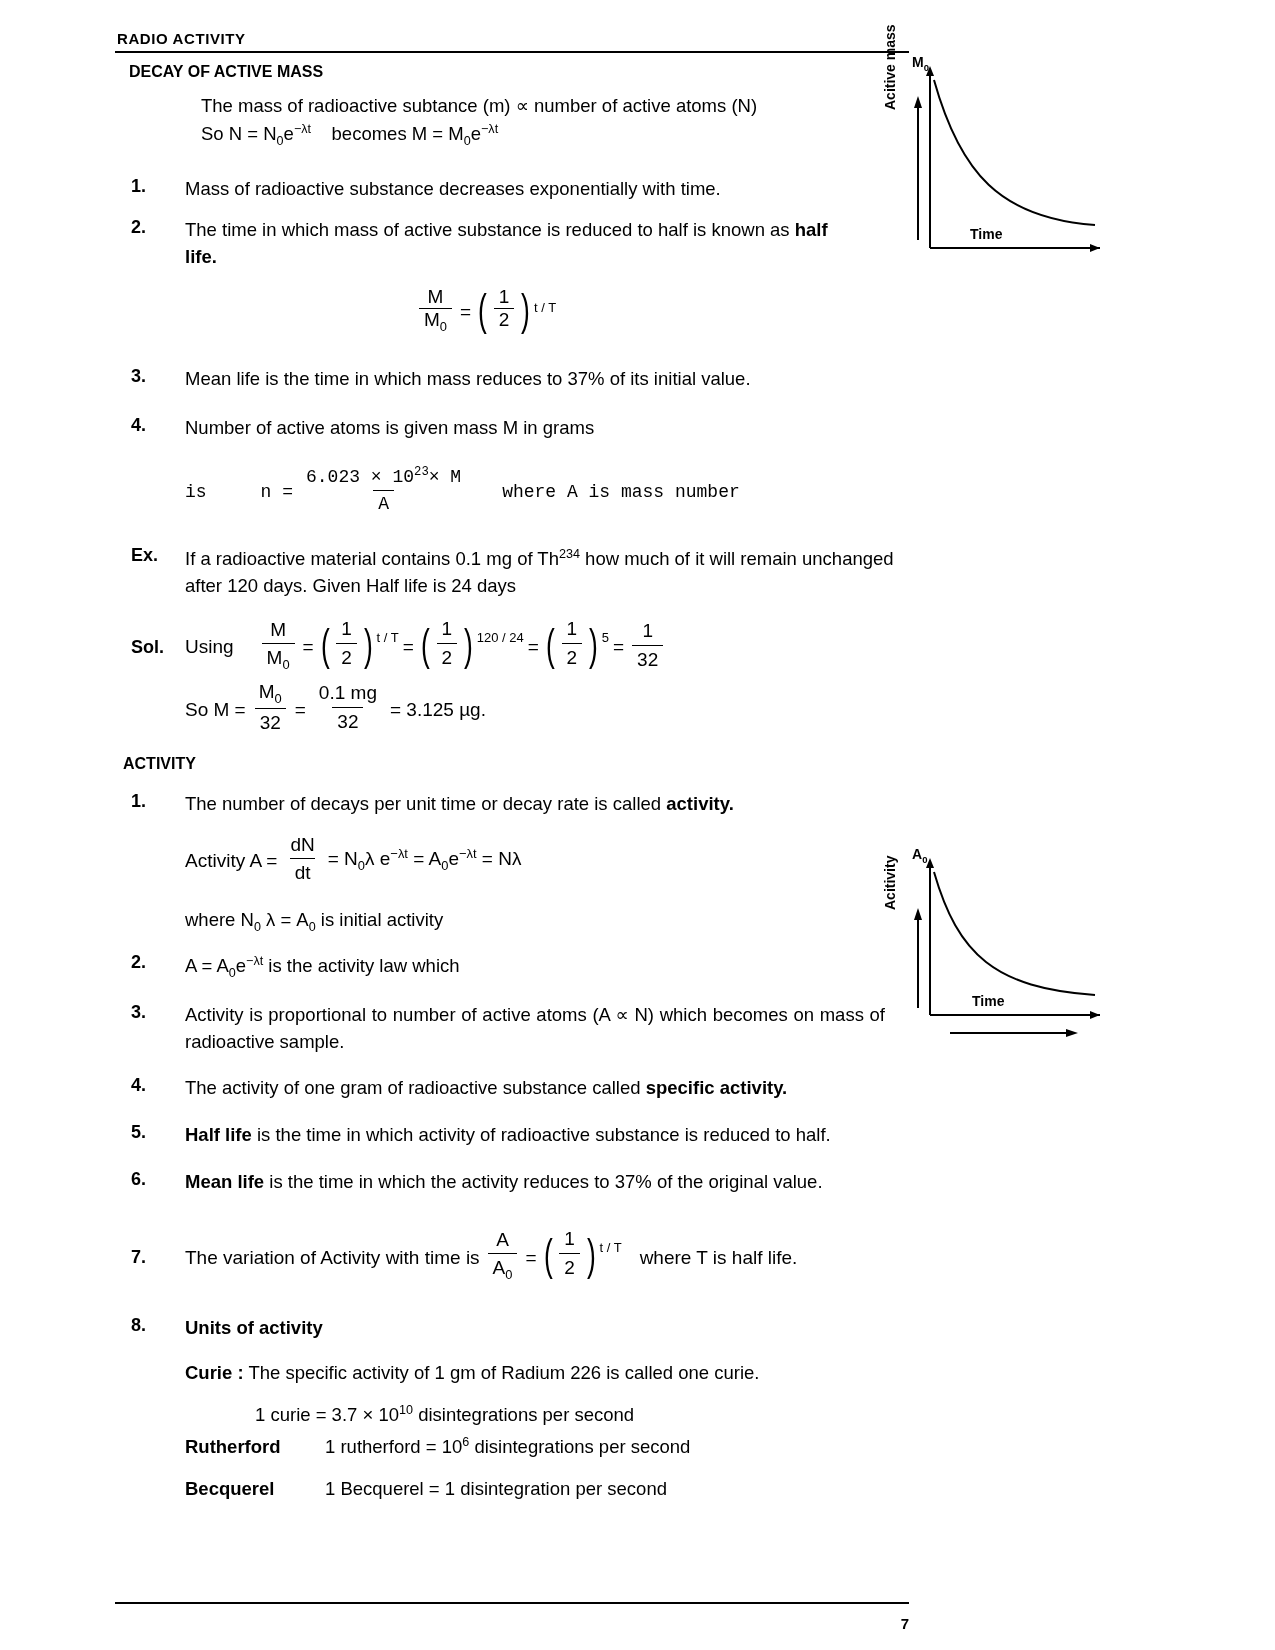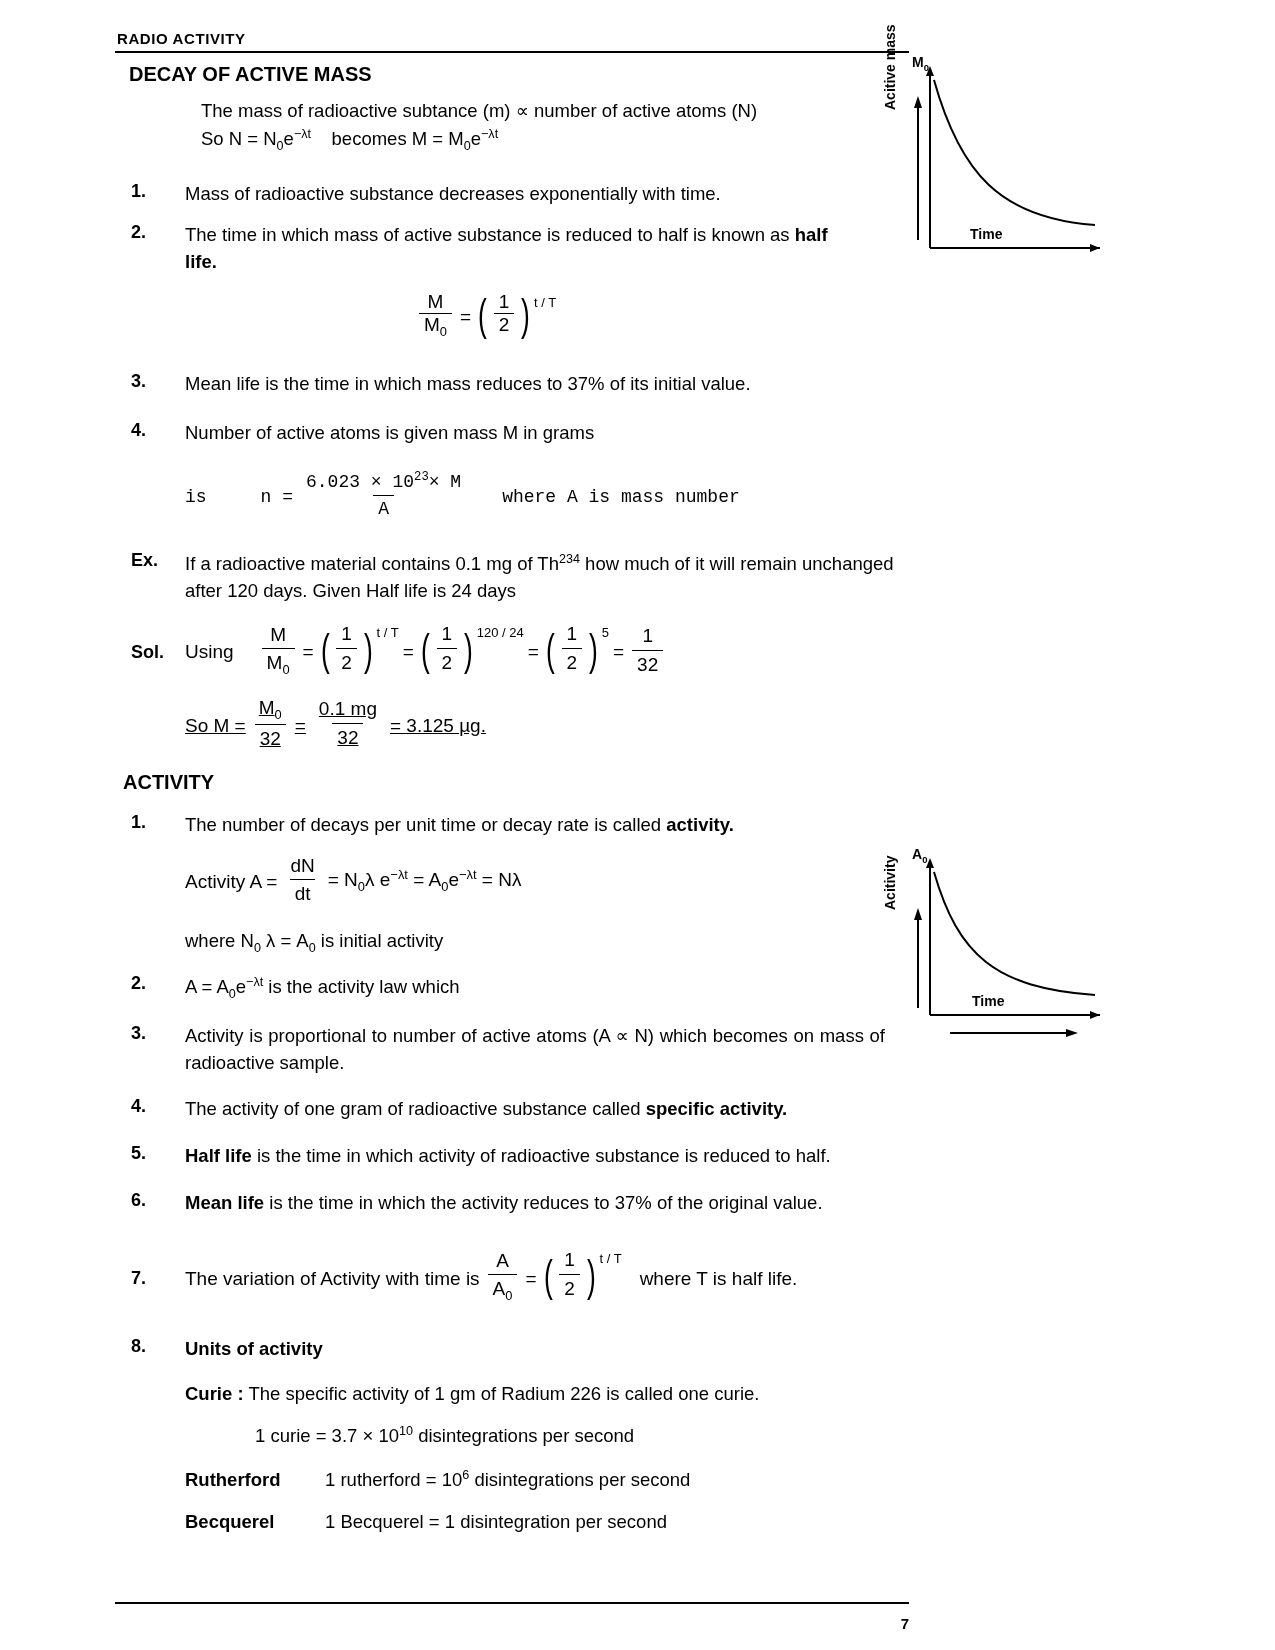--- a/index.html
+++ b/index.html
@@ -42,21 +42,21 @@
   }
   .pageno {
     position: absolute;
     right: 105px;
     bottom: 18px;
     font-size: 15px;
     font-weight: bold;
   }
   
   .sec-title {
-    font-size: 20px;
+    font-size: 16px;
     font-weight: bold;
     margin: 10px 0 0 14px;
   }
   
   .row {
     display: flex;
     align-items: flex-start;
     margin-top: 14px;
   }
   .num {
@@ -103,21 +103,21 @@
     font-weight: 300;
     line-height: 0.82;
     transform: scaleX(0.6);
     display: inline-block;
   }
   .paren .exp {
     font-size: 13px;
     align-self: flex-start;
     margin-left: 1px;
     position: relative;
-    top: 2px;
+    top: 12px;
   }
   .eq-line {
     font-size: 19px;
     display: flex;
     align-items: center;
     gap: 4px;
   }
   
   .formula-center {
     margin-top: 18px;
@@ -259,21 +259,21 @@
         </span>
         <span>=</span>
         <span class="frac">
           <span class="top">1</span>
           <span class="bot">32</span>
         </span>
       </span>
     </div>
   </div>
 
-  <div class="row" style="margin-top:14px;text-decoration:underline;">
+  <div class="row" style="margin-top:3px;">
     <div class="num"></div>
     <div class="body-txt">
       <span class="eq-line">
         <span>So M =</span>
         <span class="frac">
           <span class="top"><span>M</span><sub>0</sub></span>
           <span class="bot">32</span>
         </span>
         <span>=</span>
         <span class="frac">
@@ -384,21 +384,21 @@
     </div>
   </div>
 
   <div class="row" style="margin-top:14px;">
     <div class="num"></div>
     <div class="body-txt" style="padding-left:70px;">
       <span>1 curie = 3.7 × 10</span><sup>10</sup><span> disintegrations per second</span>
     </div>
   </div>
 
-  <div class="row" style="margin-top:16px;">
+  <div class="row" style="margin-top:4px;">
     <div class="num"></div>
     <div class="body-txt">
       <b style="display:inline-block;width:140px;">Rutherford</b><span><span>1 rutherford = 10</span><sup>6</sup><span> disintegrations per second</span></span>
     </div>
   </div>
 
   <div class="row" style="margin-top:16px;">
     <div class="num"></div>
     <div class="body-txt">
       <b style="display:inline-block;width:140px;">Becquerel</b><span>1 Becquerel = 1 disintegration per second</span>

